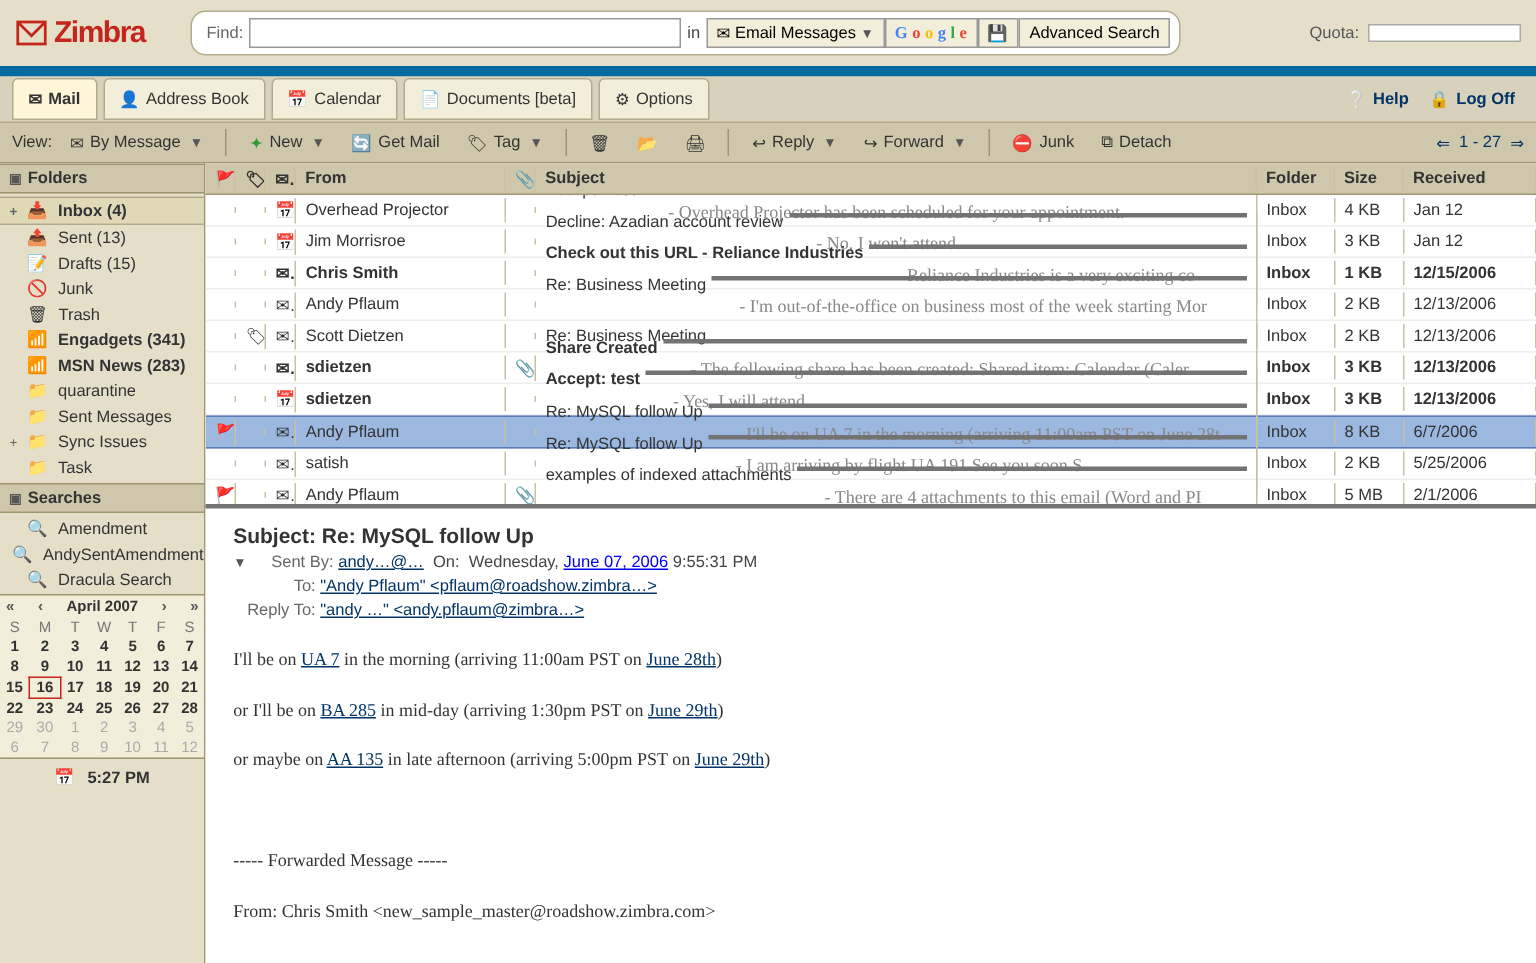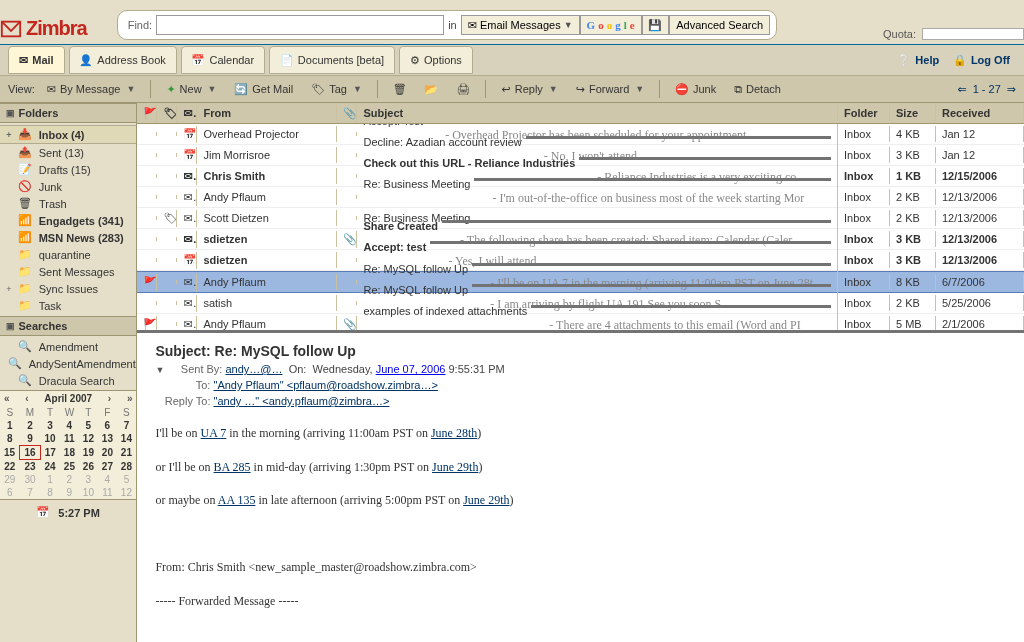--- a/index.html
+++ b/index.html
@@ -1,17 +1,17 @@
 <!DOCTYPE html>
 <html><head>
 <meta charset="utf-8">
 <style>
 html,body{margin:0;padding:0;font-family:Arial,Helvetica,sans-serif;font-size:11px;background:#d8d2bd;width:1024px;height:642px;overflow:hidden;color:#333}
 
-.topbar{display:flex;align-items:flex-end;height:36px;background:#e5dfca;padding:4px 0;border-bottom:1px solid #0369a1}
+.topbar{display:flex;align-items:center;height:36px;background:#e5dfca;padding:4px 10px;border-bottom:7px solid #0369a1}
 .logo{display:flex;align-items:center;gap:4px;font-size:20px;font-weight:bold;color:#c4261d;letter-spacing:-1px}
 .logo svg{width:22px;height:22px}
 .searchbox{display:flex;align-items:center;background:#fff;border:1px solid #b3ab8e;border-radius:10px;padding:2px 6px;margin-left:30px;height:24px}
 .searchbox span.lbl{color:#666;padding:0 4px}
 .searchbox input{border:1px solid #999;height:16px;width:280px;font-size:11px;padding:1px 3px}
 .searchbox .inlbl{margin:0 4px;color:#444}
 .searchbox button{font-size:11px;border:1px solid #999;background:#f2eed9;height:20px;padding:0 6px;cursor:pointer;display:flex;align-items:center;gap:3px}
 .searchbox .goog{font-weight:bold;font-family:Georgia,serif}
 .searchbox .goog span:nth-child(1){color:#4285f4}
 .searchbox .goog span:nth-child(2){color:#ea4335}
@@ -488,18 +488,18 @@
     <div class="preview">
       <div class="subj"><span>Subject: </span><span>Re: MySQL follow Up</span></div>
       <div class="meta"><span class="arrow">▼</span> <span class="mlabel">Sent By:</span> <span class="mval"><a href="#">andy…@…</a></span>&nbsp;&nbsp;<span>On:</span>&nbsp; <span>Wednesday,</span> <a href="#">June 07, 2006</a> <span>9:55:31 PM</span></div>
       <div class="meta"><span class="mlabel">To:</span> <span class="mval"><a href="#">"Andy Pflaum" &lt;pflaum@roadshow.zimbra…&gt;</a></span></div>
       <div class="meta"><span class="mlabel">Reply To:</span> <span class="mval"><a href="#">"andy …" &lt;andy.pflaum@zimbra…&gt;</a></span></div>
       <div class="body">
         <p><span>I'll be on </span><a href="#">UA 7</a><span> in the morning (arriving 11:00am PST on </span><a href="#">June 28th</a><span>)</span></p>
         <p><span>or I'll be on </span><a href="#">BA 285</a><span> in mid-day (arriving 1:30pm PST on </span><a href="#">June 29th</a><span>)</span></p>
         <p><span>or maybe on </span><a href="#">AA 135</a><span> in late afternoon (arriving 5:00pm PST on </span><a href="#">June 29th</a><span>)</span></p>
         <br>
+        <p>----- Forwarded Message -----</p>
         <p>From: Chris Smith &lt;new_sample_master@roadshow.zimbra.com&gt;</p>
-        <p>----- Forwarded Message -----</p>
       </div>
     </div>
   </div>
 </div>
 
 </body></html>

